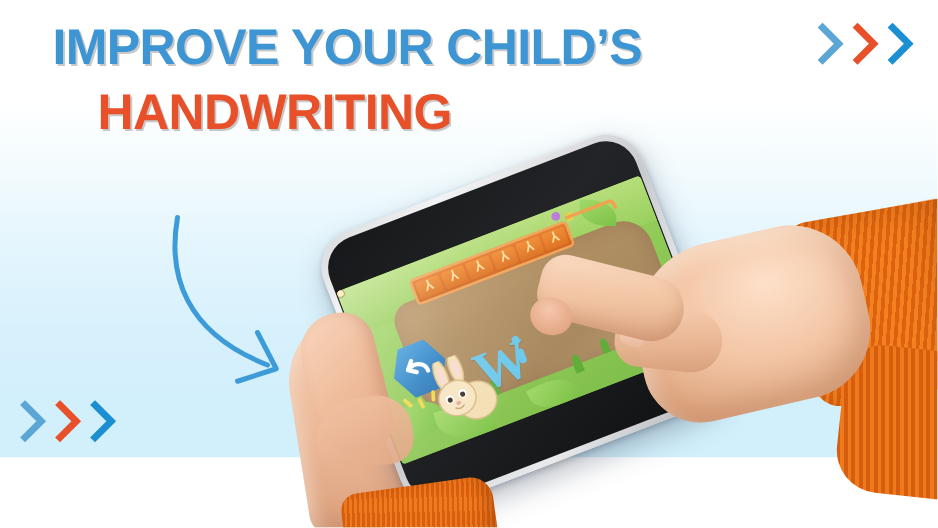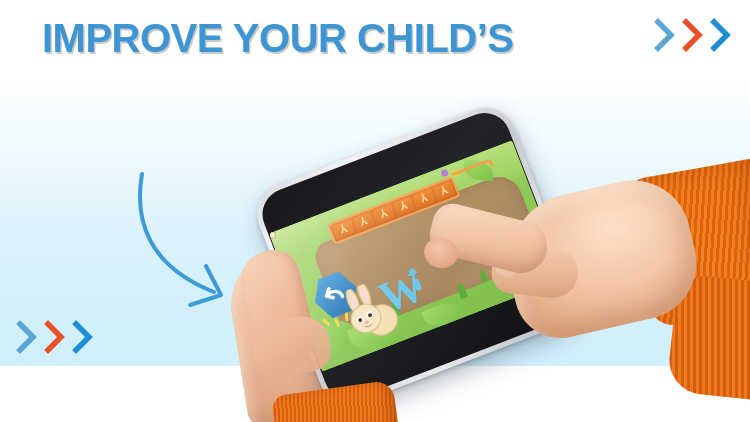--- a/index.html
+++ b/index.html
@@ -304,20 +304,21 @@
 </head>
 <body>
 
 <div id="stage">
 
   <div class="bg-gradient"></div>
   <div class="bg-white-bottom"></div>
 
   <div class="headline">
     <div class="headline-line1">IMPROVE YOUR CHILD’S</div>
+    <div class="headline-line2">HANDWRITING</div>
   </div>
 
   <div class="chevrons chev-tr">
     <span class="chev">
       <svg viewBox="0 0 26 34">
           <path d="M6 4 L19 17 L6 30" fill="none" stroke="#5ba6d4" stroke-width="5.5" stroke-linecap="square" stroke-linejoin="miter"></path>
         </svg>
     </span>
     <span class="chev">
       <svg viewBox="0 0 26 34">

